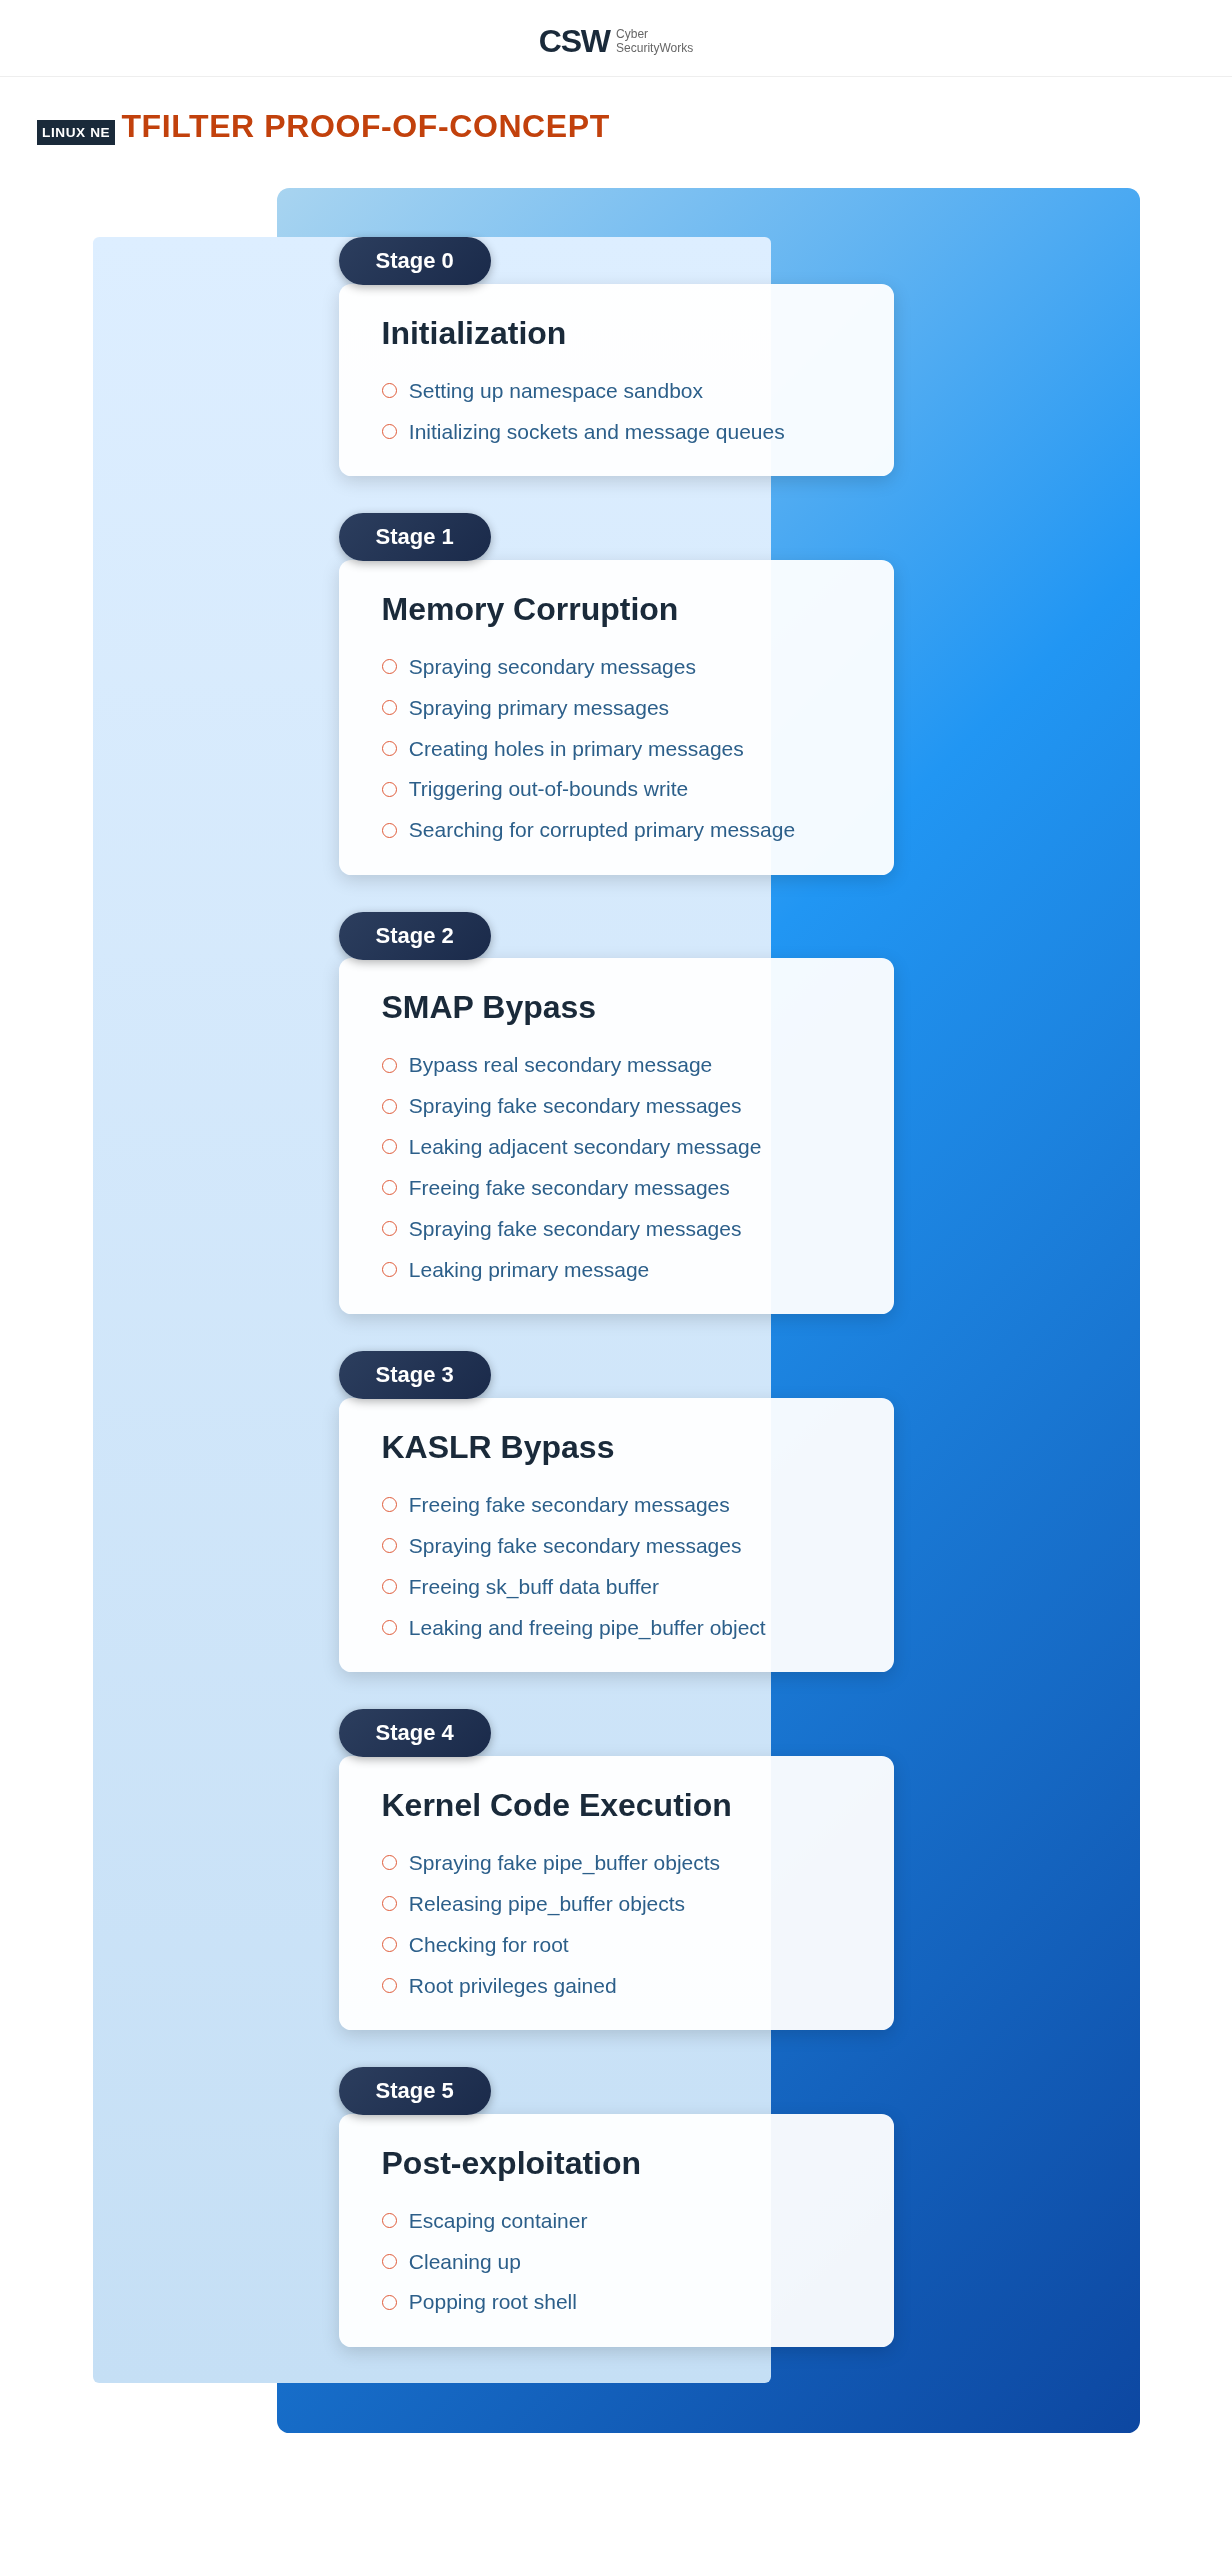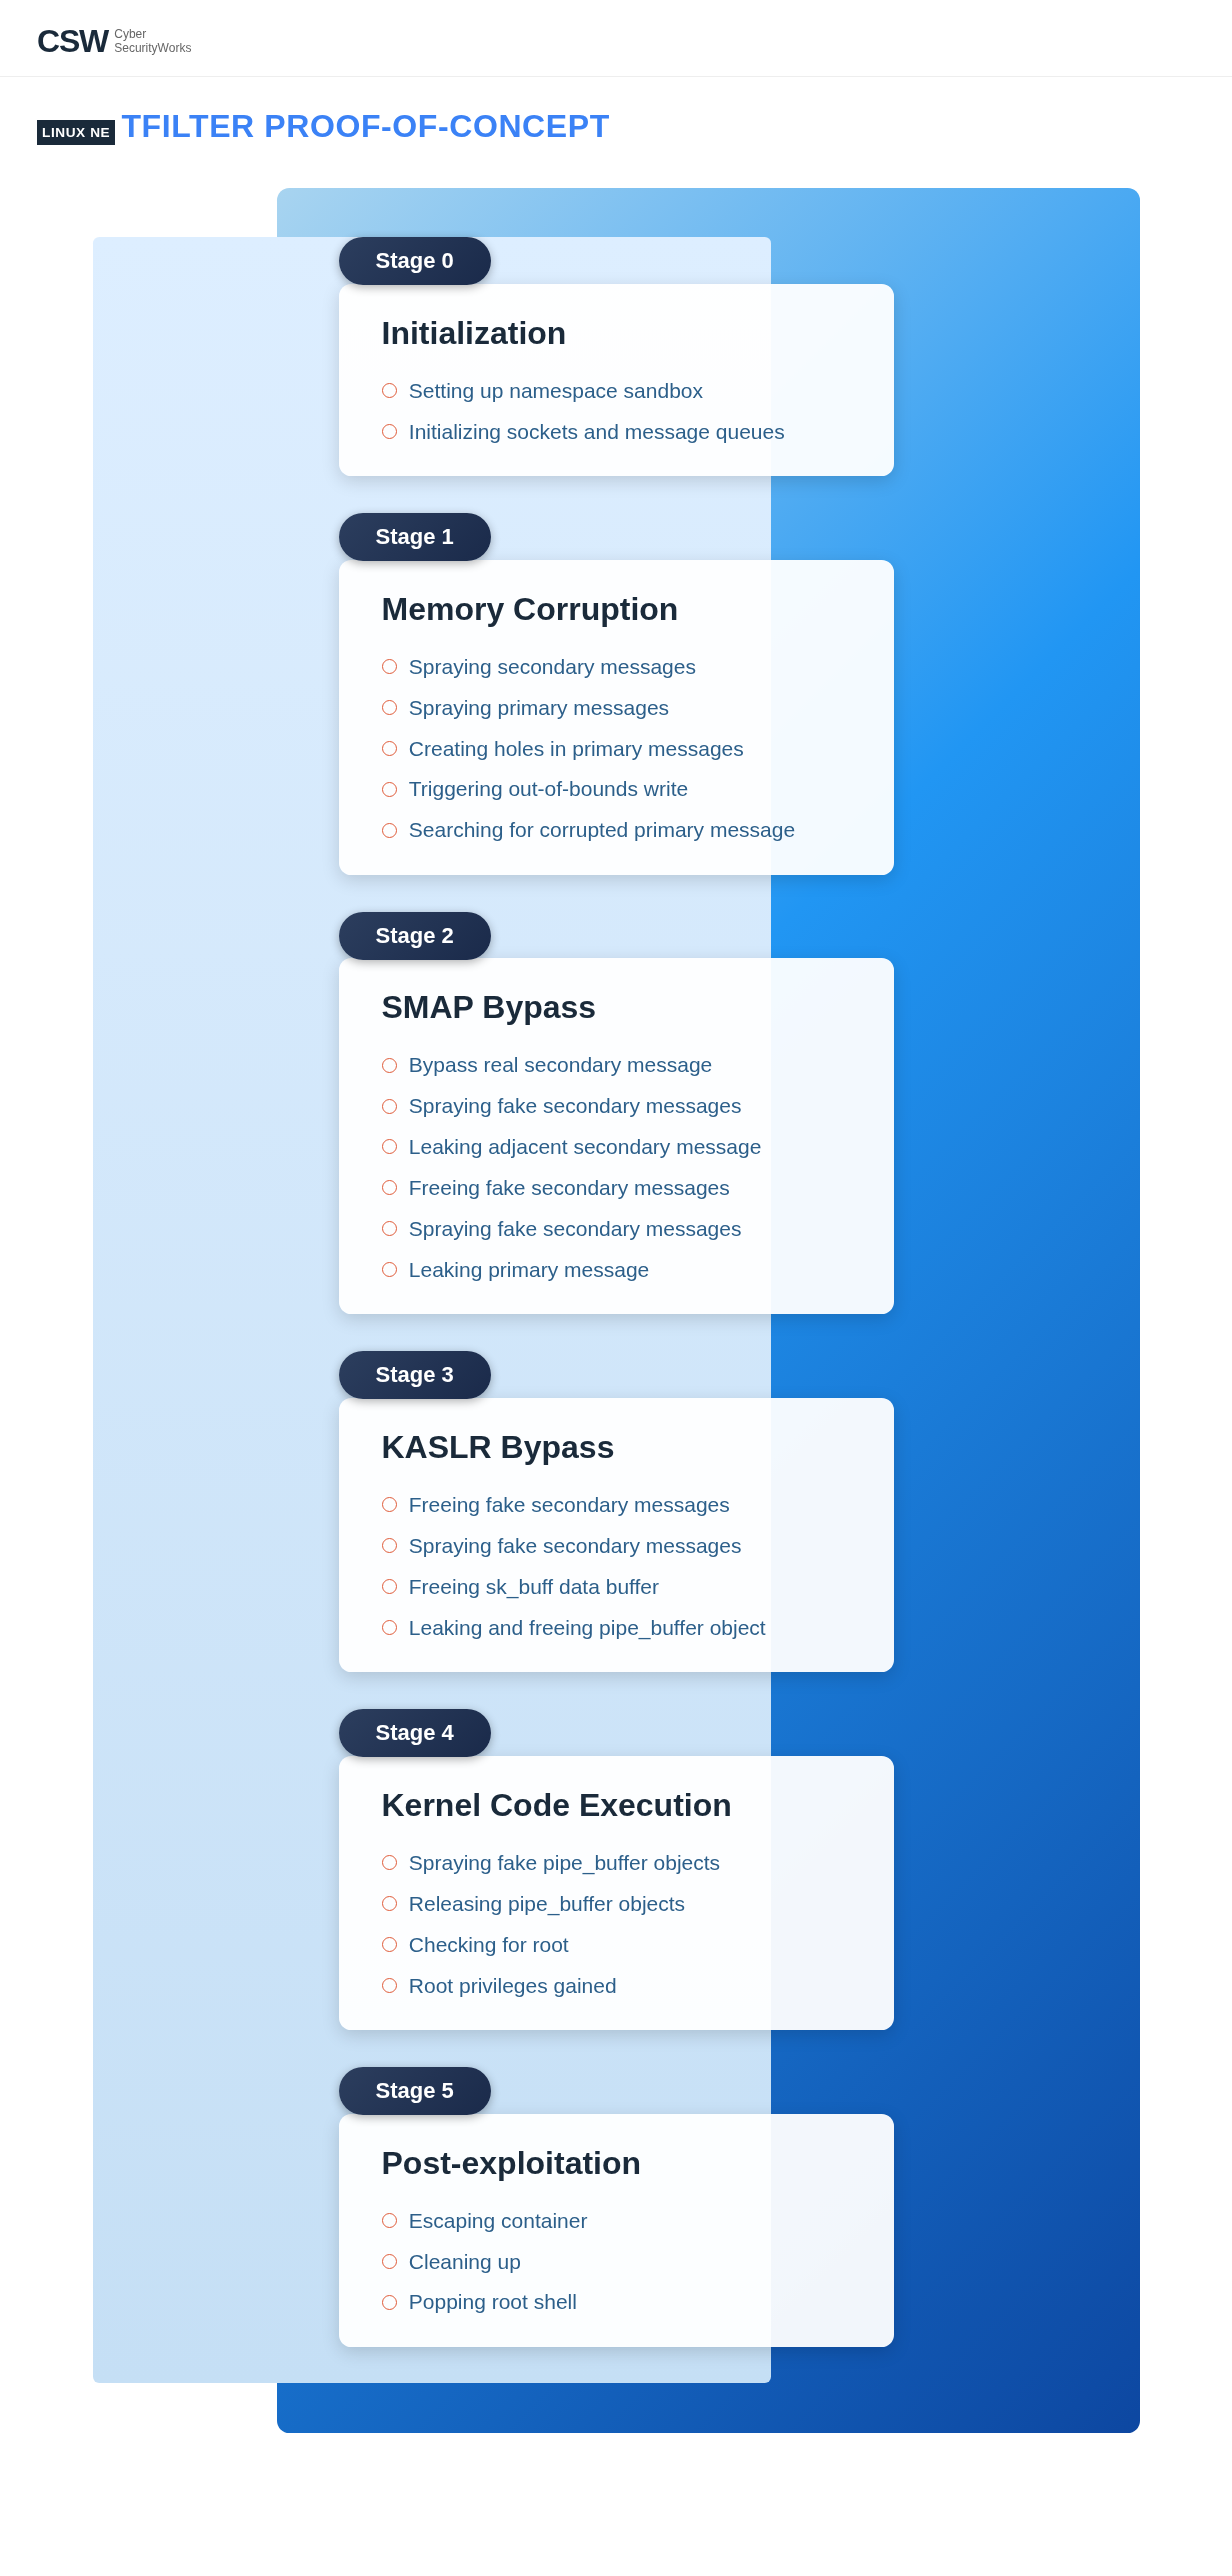--- a/index.html
+++ b/index.html
@@ -10,20 +10,21 @@
       width: 1232px;
       min-height: 2576px;
     }
 
     
     .header {
       display: flex;
       align-items: center;
       padding: 25px 37px 18.5px 37px;
       border-bottom: 0.6px solid #eee;
+      justify-content: center;
     }
 
     .logo {
       display: flex;
       align-items: center;
       gap: 6.2px;
     }
 
     .logo-csw {
       font-size: 32px;
@@ -52,21 +53,21 @@
       font-weight: 700;
       padding: 5px 5px;
       margin-right: 6.2px;
       letter-spacing: 0.6px;
     }
 
     .page-title {
       display: inline;
       font-size: 32px;
       font-weight: 900;
-      color: #3b82f6;
+      color: #c2410c;
       letter-spacing: 0.6px;
     }
 
     
     .main-content {
       position: relative;
       padding: 25px 37px 49px 37px;
     }
 
     

